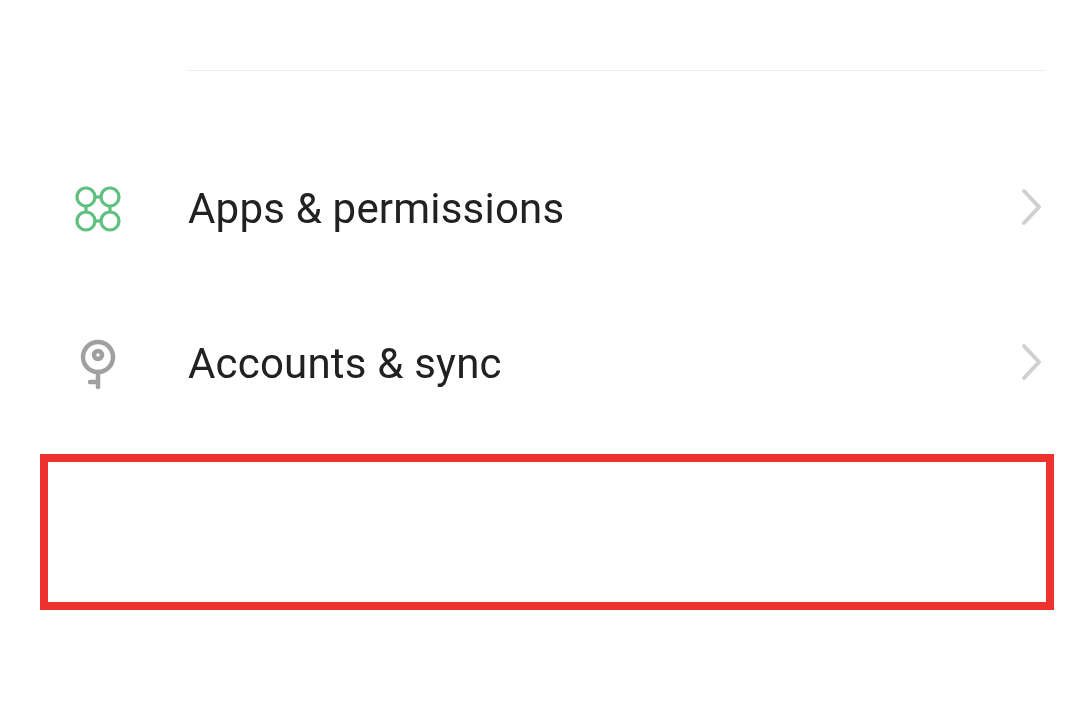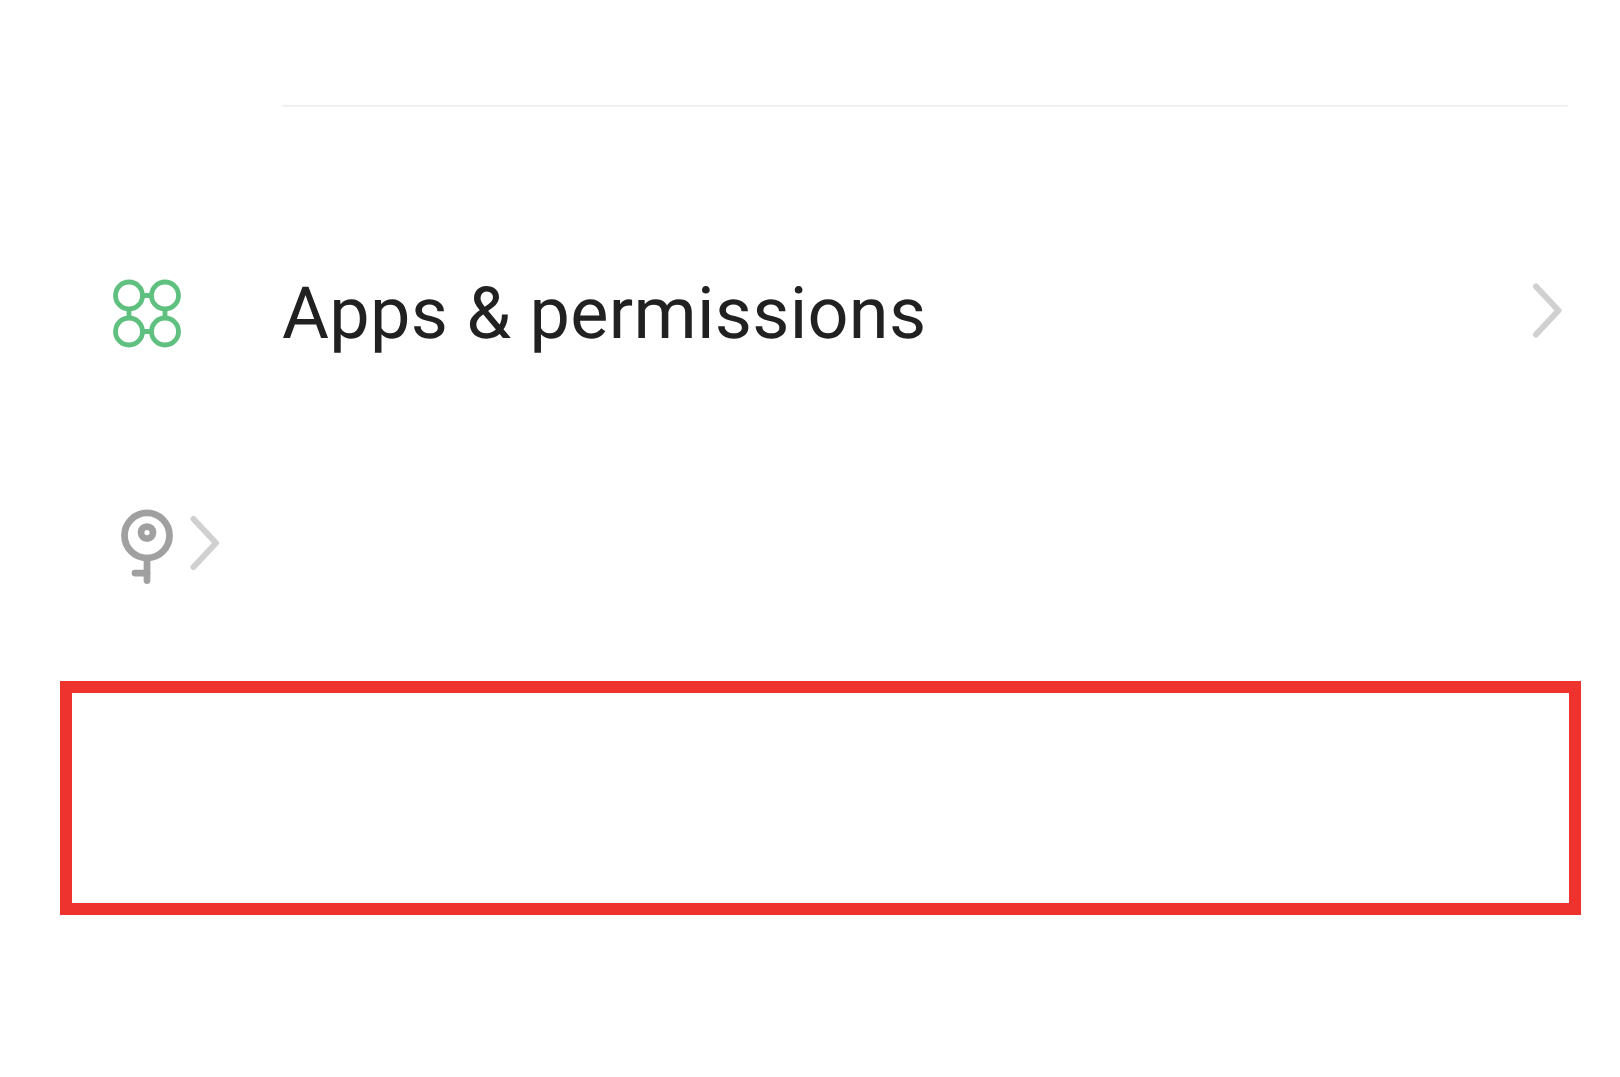--- a/index.html
+++ b/index.html
@@ -37,21 +37,21 @@
     }
     .icon-wrap {
       width: 52px;
       height: 52px;
       display: flex;
       align-items: center;
       justify-content: center;
       flex-shrink: 0;
     }
     .label {
-      font-size: 48px;
+      font-size: 42px;
       color: #212121;
       margin-left: 64px;
       flex: 1;
       font-weight: 400;
       letter-spacing: 0.2px;
     }
     .chevron {
       flex-shrink: 0;
     }
     .highlight-box {
@@ -100,20 +100,21 @@
     <span class="icon-wrap">
       <svg width="52" height="52" viewBox="0 0 52 52">
         <g fill="none" stroke="#a0a0a0" stroke-width="4.5" stroke-linecap="round" stroke-linejoin="round">
           <circle cx="26" cy="19" r="15"></circle>
           <circle cx="26" cy="17" r="4"></circle>
           <line x1="26" y1="34" x2="26" y2="49"></line>
           <line x1="26" y1="44" x2="18" y2="44"></line>
         </g>
       </svg>
     </span>
+    <span class="label">Accounts &amp; sync</span>
     <span class="chevron">
       <svg width="26" height="42" viewBox="0 0 26 42">
         <polyline points="5,5 20,21 5,37" fill="none" stroke="#d0d0d0" stroke-width="4" stroke-linecap="round" stroke-linejoin="round"></polyline>
       </svg>
     </span>
   </div>
 
 </div>
 
 <div class="highlight-box"></div>

